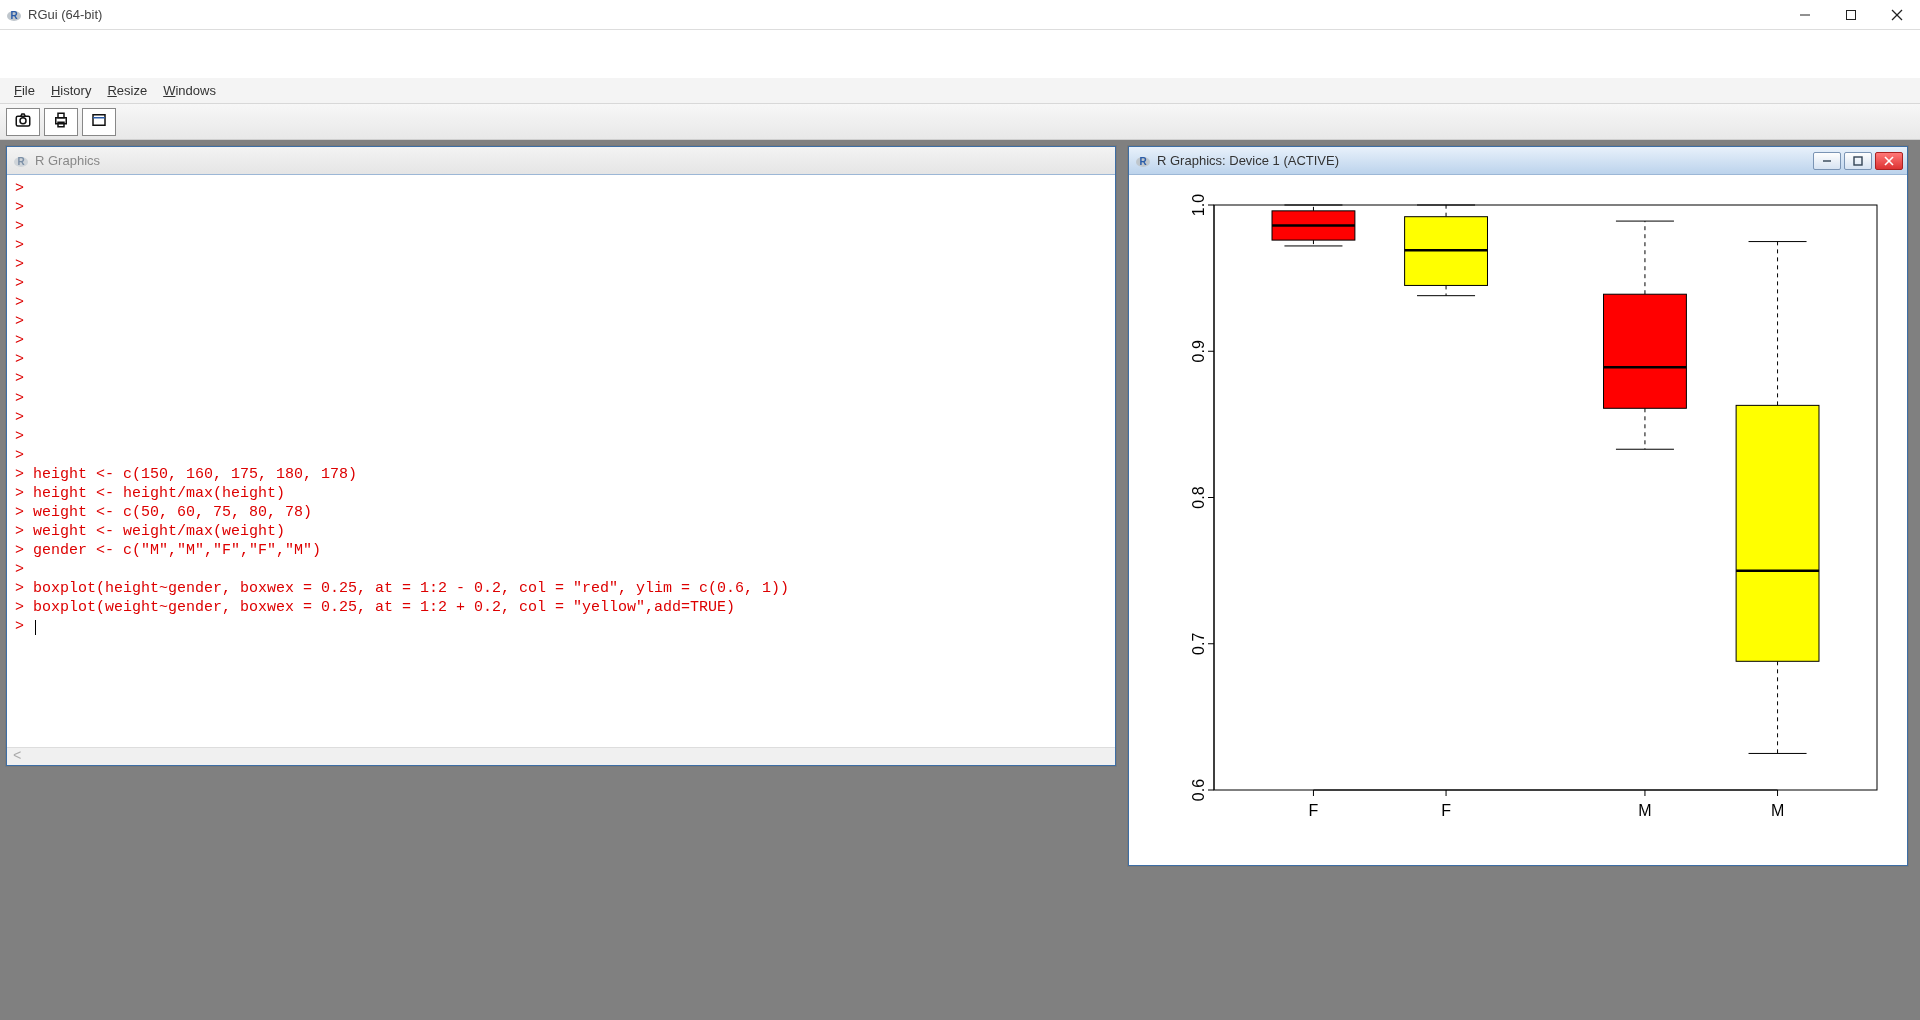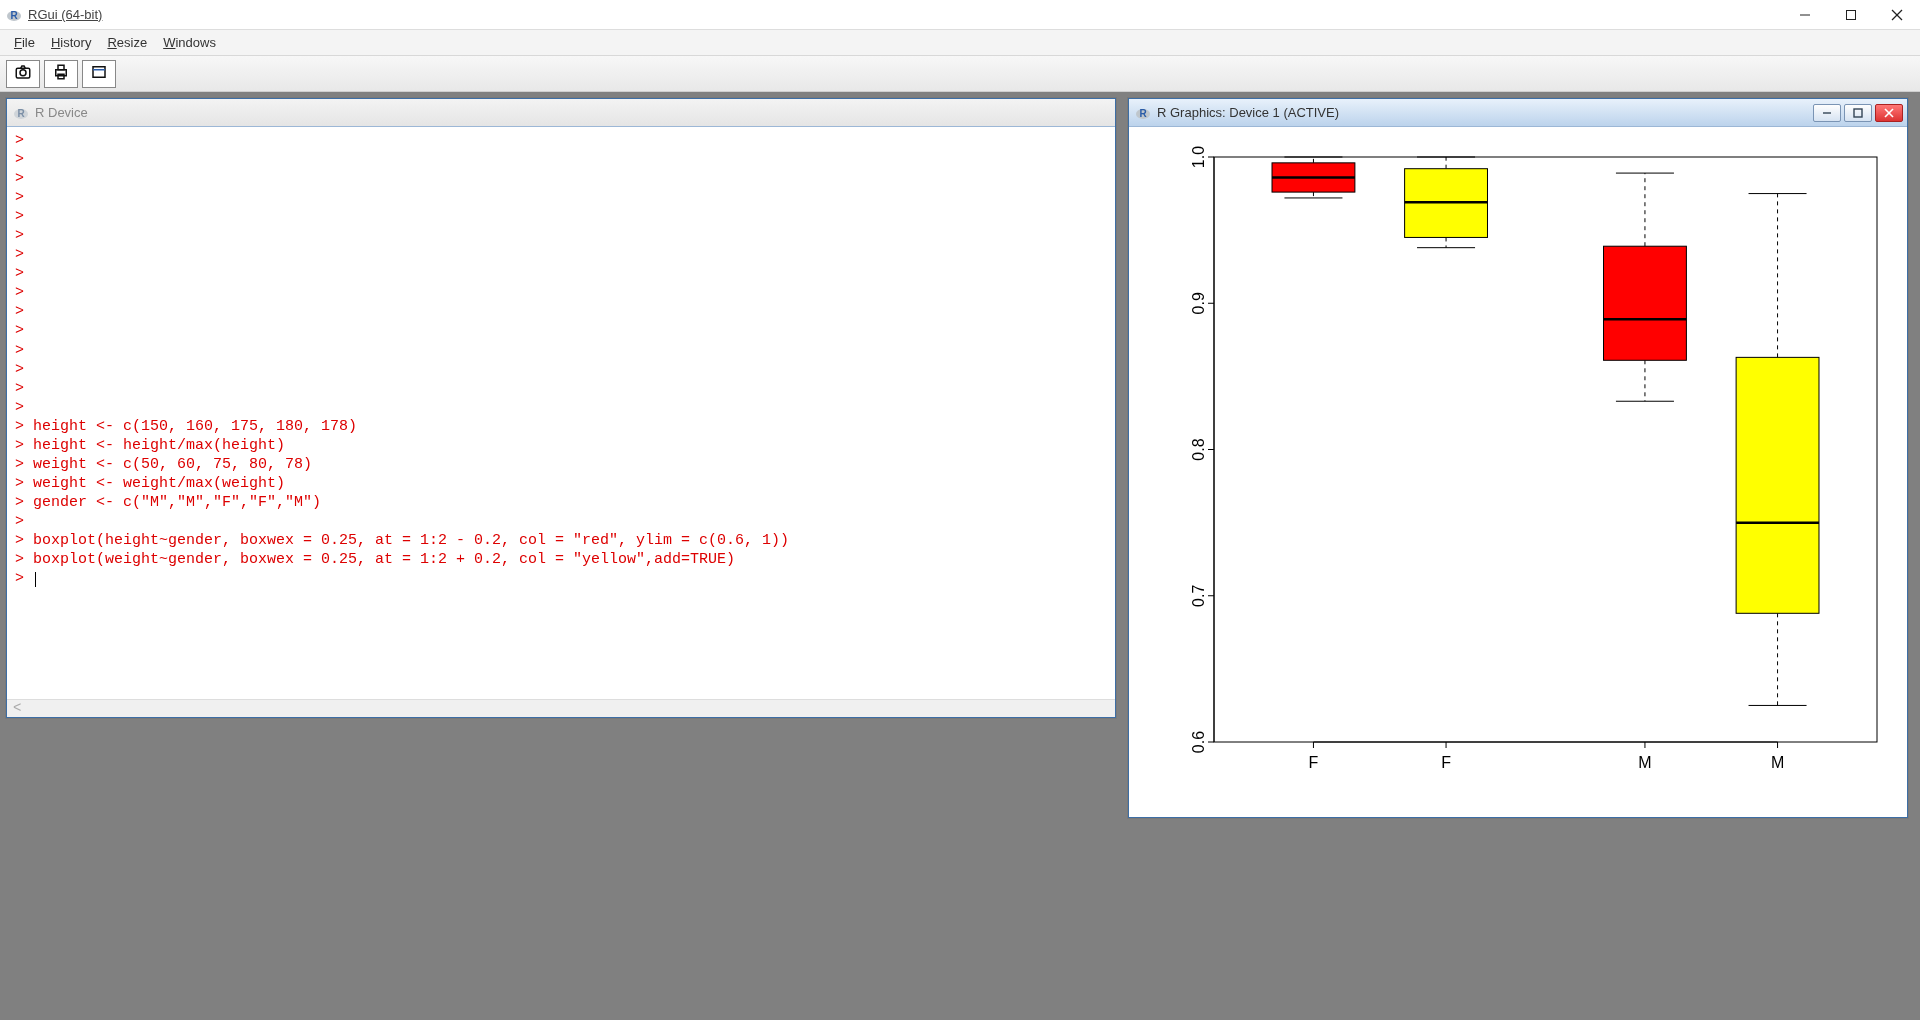--- a/index.html
+++ b/index.html
@@ -29,40 +29,41 @@
     border-bottom: 1px solid #ddd;
   }
   .titlebar .r-logo,
   .mdi-title .r-logo {
     width: 16px; height: 16px;
     margin-right: 6px;
     display: inline-flex;
     align-items: center;
     justify-content: center;
   }
-  .titlebar .title { color: #444; text-decoration: underline; }
+  .titlebar .title { color: #444; }
   .win-controls {
     margin-left: auto;
     display: flex;
   }
   .win-btn {
     width: 46px; height: 30px;
     display: flex; align-items: center; justify-content: center;
     color: #222;
   }
   .win-btn svg { width: 12px; height: 12px; }
 
   .menubar {
     height: 26px;
     display: flex;
     align-items: center;
     gap: 4px;
     padding: 0 8px;
     background: #f4f4f4;
     border-bottom: 1px solid #d8d8d8;
+    margin-top: 48px;
   }
   .menubar .menu-item {
     padding: 2px 6px;
     color: #333;
   }
   .menubar .menu-item u { text-decoration: underline; }
 
   .toolbar {
     height: 36px;
     display: flex;
@@ -236,21 +237,21 @@
   <div class="mdi-area">
 
     <div class="mdi-window" id="console-window" style="left: 6px; top: 6px; width: 1110px; height: 620px;">
       <div class="mdi-title inactive">
         <span class="r-logo">
           <svg viewBox="0 0 16 16">
               <ellipse cx="8" cy="9" rx="7" ry="5" fill="#cfd4d9"></ellipse>
               <text x="8" y="12" font-size="10" font-weight="bold" text-anchor="middle" fill="#7b8fa6">R</text>
             </svg>
         </span>
-        <span>R Device</span>
+        <span>R Graphics</span>
       </div>
       <div class="console-body" id="console-body">&gt;
 &gt;
 &gt;
 &gt;
 &gt;
 &gt;
 &gt;
 &gt;
 &gt;

